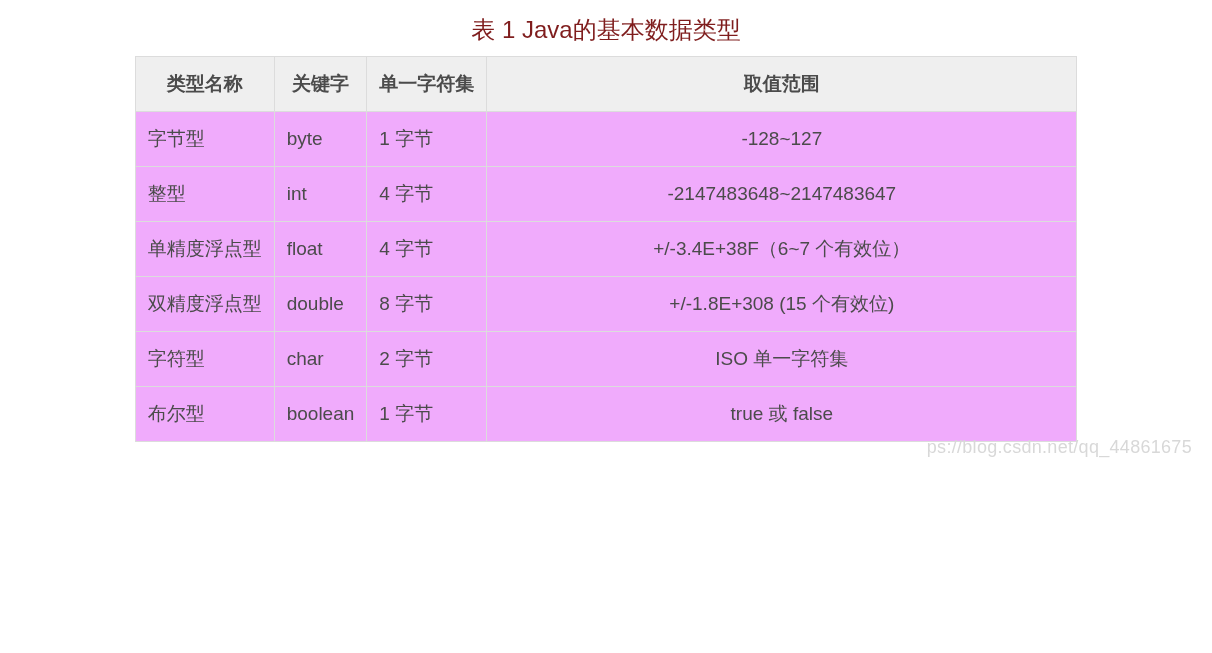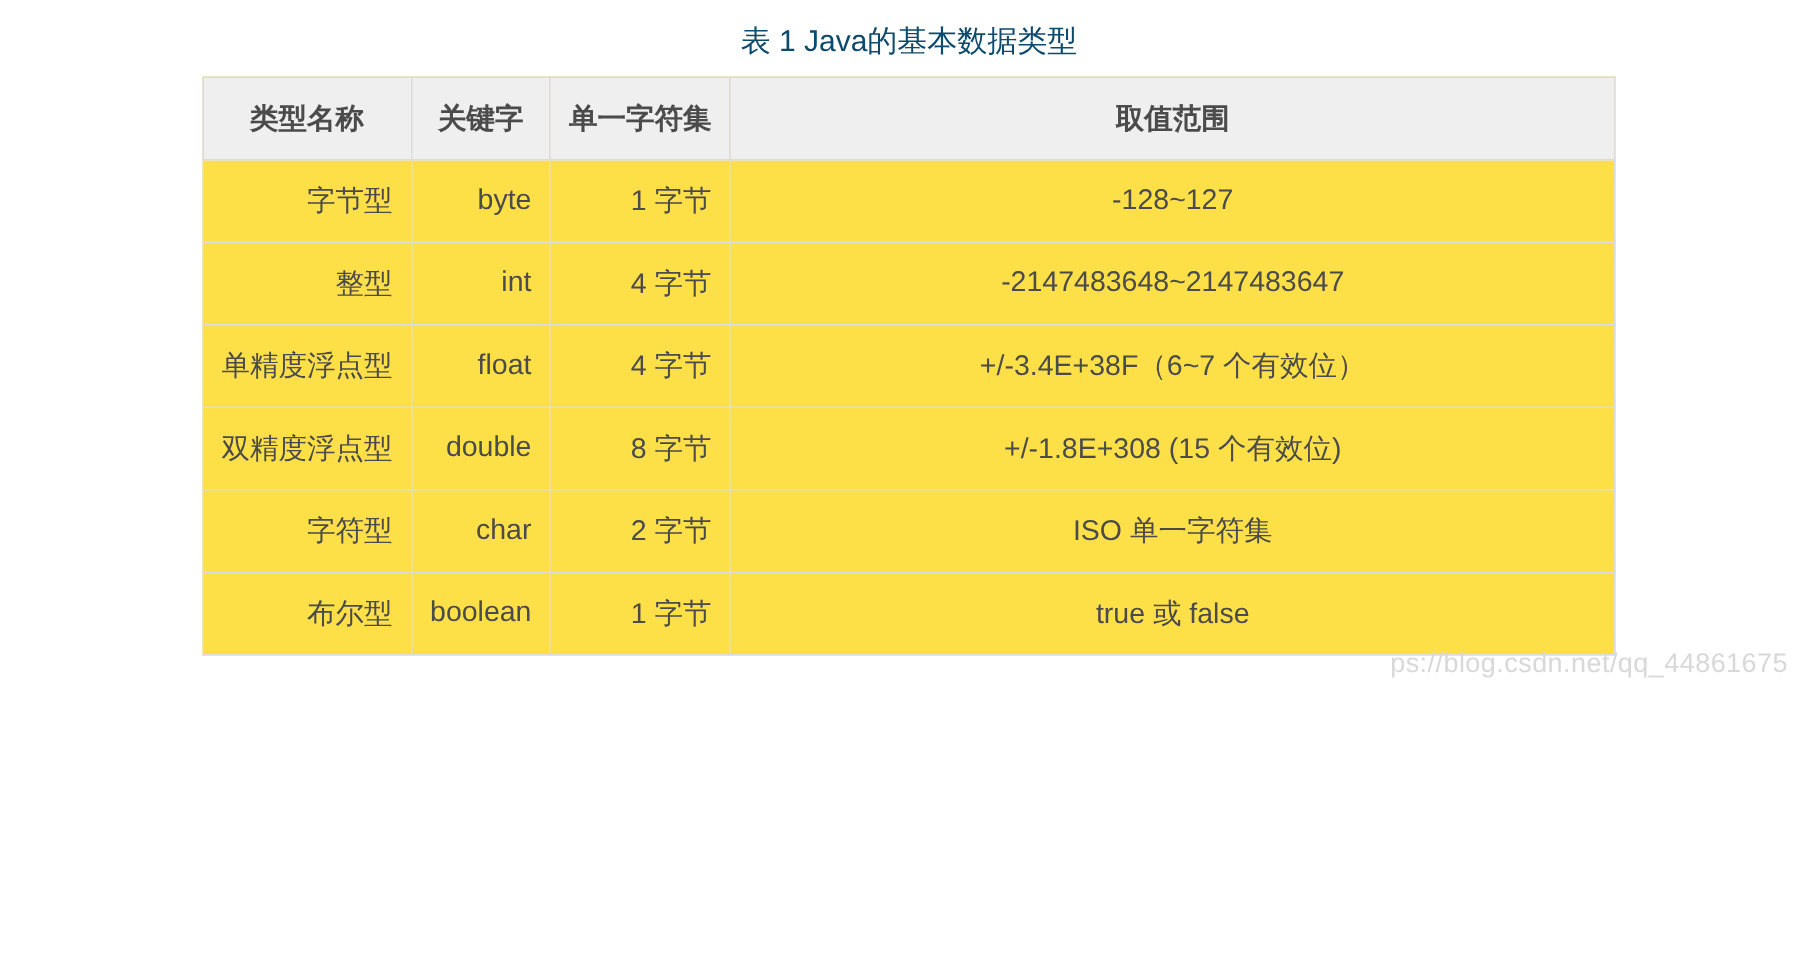--- a/index.html
+++ b/index.html
@@ -7,33 +7,33 @@
     margin: 0;
     padding: 10px 14px;
     font-family: "Microsoft YaHei", "PingFang SC", Arial, sans-serif;
     font-size: 18px;
     color: #4d4d4d;
     background: #ffffff;
     width: 1212px;
   }
   .caption {
     text-align: center;
-    font-size: 20px;
-    color: #0c4a6e;
+    font-size: 24px;
+    color: #7f1d1d;
     margin: 4px 0 10px 0;
   }
   table {
     border-collapse: collapse;
     margin: 0 auto;
-    background: #fde047;
+    background: #f0abfc;
   }
   th, td {
     border: 1px solid #dcdcdc;
     padding: 14px 12px;
-    text-align: right;
+    text-align: left;
     font-size: 19px;
     color: #4b4b4b;
     vertical-align: middle;
     white-space: nowrap;
   }
   th {
     background: #efefef;
     font-weight: 700;
     text-align: center;
   }

